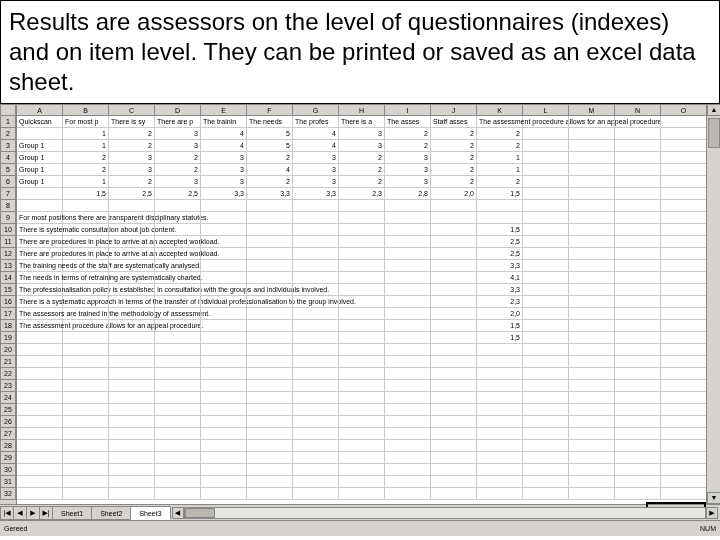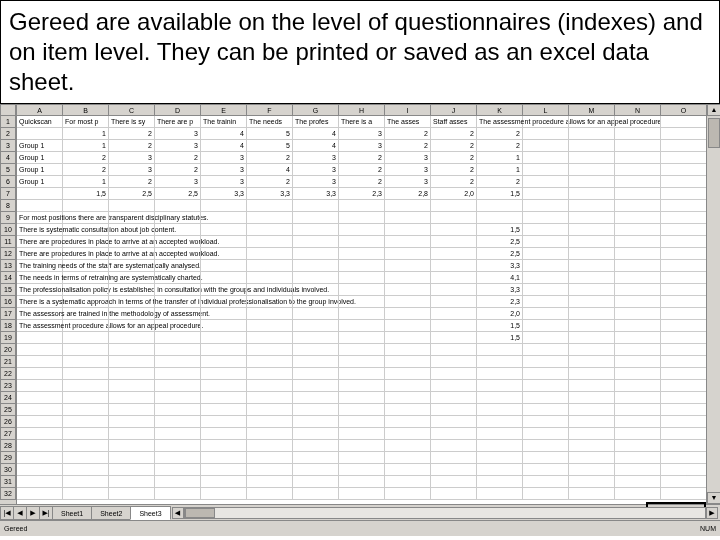--- a/index.html
+++ b/index.html
@@ -30,21 +30,21 @@
   .hscroll .track { flex: 1; height: 12px; background: #e8e6e2; border: 1px solid #888; position: relative; }
   .hscroll .thumb { position: absolute; left: 0; top: 0; width: 30px; height: 10px; background: #bcb8b1; border: 1px solid #888; }
   .status-bar { display:flex; height:16px; background:#d6d3ce; border-top:1px solid #888; font-size:7px; align-items:center; padding:0 4px; justify-content:space-between;}
   .status-right { display:flex; gap:20px; }
   .selection-box { position:absolute; right:14px; bottom:20px; width:60px; height:14px; border:2px solid #000; pointer-events:none;}
 </style>
 </head>
 <body>
 
 <div class="caption-box">
-  <span>Gereed are available on the level of questionnaires (indexes) and on item level. They can be printed or saved as an excel data sheet.</span>
+  <span>Results are assessors on the level of questionnaires (indexes) and on item level. They can be printed or saved as an excel data sheet.</span>
 </div>
 
 <div class="spreadsheet">
   <div class="sheet-area">
     <div class="rowhdr-col">
       <div class="corner"></div>
       <div id="rowhdrs">
           <div class="rowhdr">1</div>
           <div class="rowhdr">2</div>
           <div class="rowhdr">3</div>

